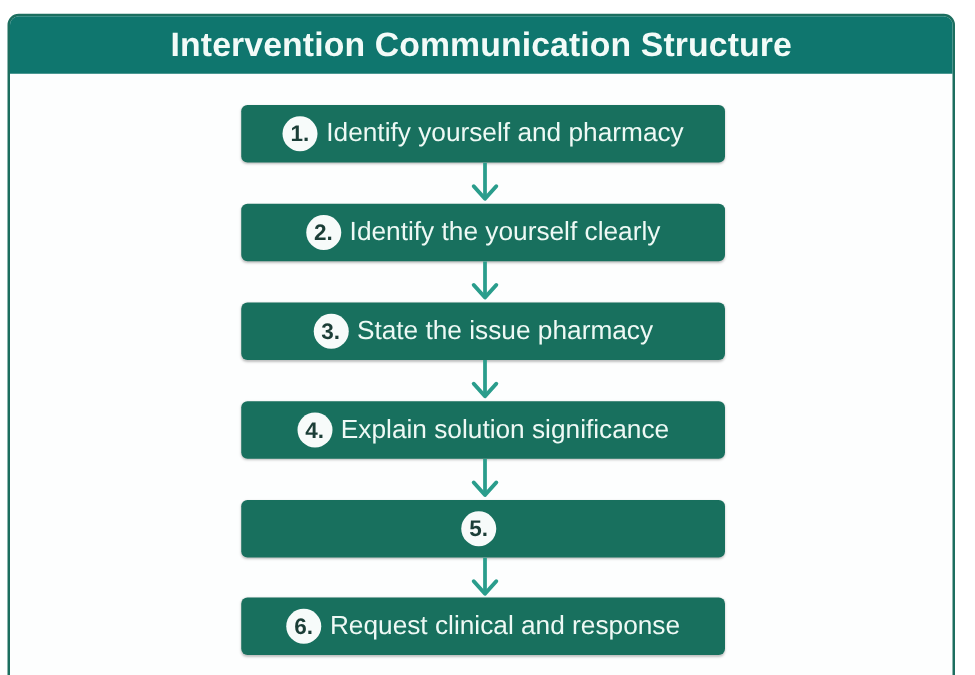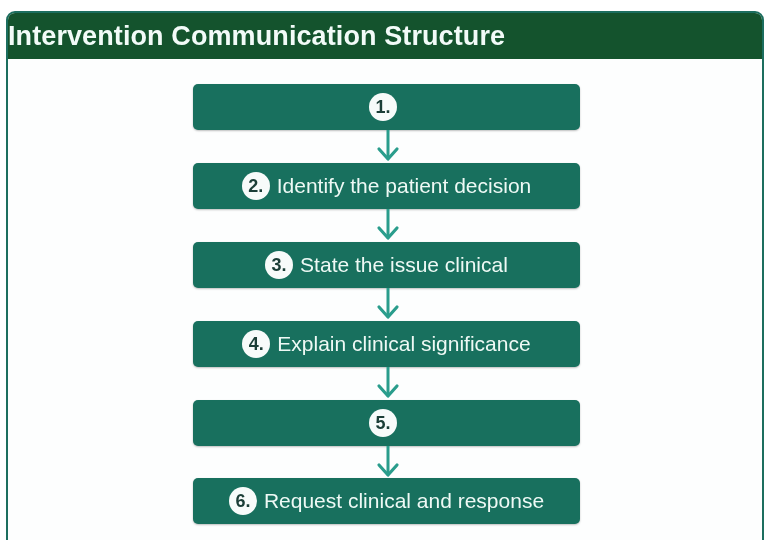--- a/index.html
+++ b/index.html
@@ -21,24 +21,25 @@
       border-radius: 9px 9px 0 0;
       background: #fdfefe;
       box-sizing: border-box;
     }
     .header {
       position: absolute;
       left: 0;
       top: 0;
       right: 0;
       height: 46px;
-      background: #14532d;
+      background: #0f766e;
       border-radius: 7px 7px 0 0;
       display: flex;
       align-items: center;
+      justify-content: center;
     }
     .header-title {
       color: #f2fbf8;
       font-size: 27px;
       font-weight: bold;
       letter-spacing: 0.1px;
     }
     .step {
       position: absolute;
       left: 193px;
@@ -81,47 +82,48 @@
 <body>
 
 <div class="panel">
   <div class="header">
     <span class="header-title">Intervention Communication Structure</span>
   </div>
 </div>
 
 <div class="step" style="top:84px;">
   <span class="step-num">1.</span>
+  <span class="step-label">Identify yourself and pharmacy</span>
 </div>
 <svg class="arrow" style="top:130px;" viewBox="0 0 26 33">
   <line x1="13" y1="0" x2="13" y2="29" stroke="#2a9d8c" stroke-width="3"></line>
   <polyline points="4,19 13,29 22,19" fill="none" stroke="#2a9d8c" stroke-width="3.2" stroke-linecap="round" stroke-linejoin="round"></polyline>
 </svg>
 
 <div class="step" style="top:163px;">
   <span class="step-num">2.</span>
-  <span class="step-label">Identify the patient decision</span>
+  <span class="step-label">Identify the yourself clearly</span>
 </div>
 <svg class="arrow" style="top:209px;" viewBox="0 0 26 33">
   <line x1="13" y1="0" x2="13" y2="29" stroke="#2a9d8c" stroke-width="3"></line>
   <polyline points="4,19 13,29 22,19" fill="none" stroke="#2a9d8c" stroke-width="3.2" stroke-linecap="round" stroke-linejoin="round"></polyline>
 </svg>
 
 <div class="step" style="top:242px;">
   <span class="step-num">3.</span>
-  <span class="step-label">State the issue clinical</span>
+  <span class="step-label">State the issue pharmacy</span>
 </div>
 <svg class="arrow" style="top:288px;" viewBox="0 0 26 33">
   <line x1="13" y1="0" x2="13" y2="29" stroke="#2a9d8c" stroke-width="3"></line>
   <polyline points="4,19 13,29 22,19" fill="none" stroke="#2a9d8c" stroke-width="3.2" stroke-linecap="round" stroke-linejoin="round"></polyline>
 </svg>
 
 <div class="step" style="top:321px;">
   <span class="step-num">4.</span>
-  <span class="step-label">Explain clinical significance</span>
+  <span class="step-label">Explain solution significance</span>
 </div>
 <svg class="arrow" style="top:367px;" viewBox="0 0 26 33">
   <line x1="13" y1="0" x2="13" y2="29" stroke="#2a9d8c" stroke-width="3"></line>
   <polyline points="4,19 13,29 22,19" fill="none" stroke="#2a9d8c" stroke-width="3.2" stroke-linecap="round" stroke-linejoin="round"></polyline>
 </svg>
 
 <div class="step" style="top:400px;">
   <span class="step-num">5.</span>
 </div>
 <svg class="arrow" style="top:446px;" viewBox="0 0 26 33">

